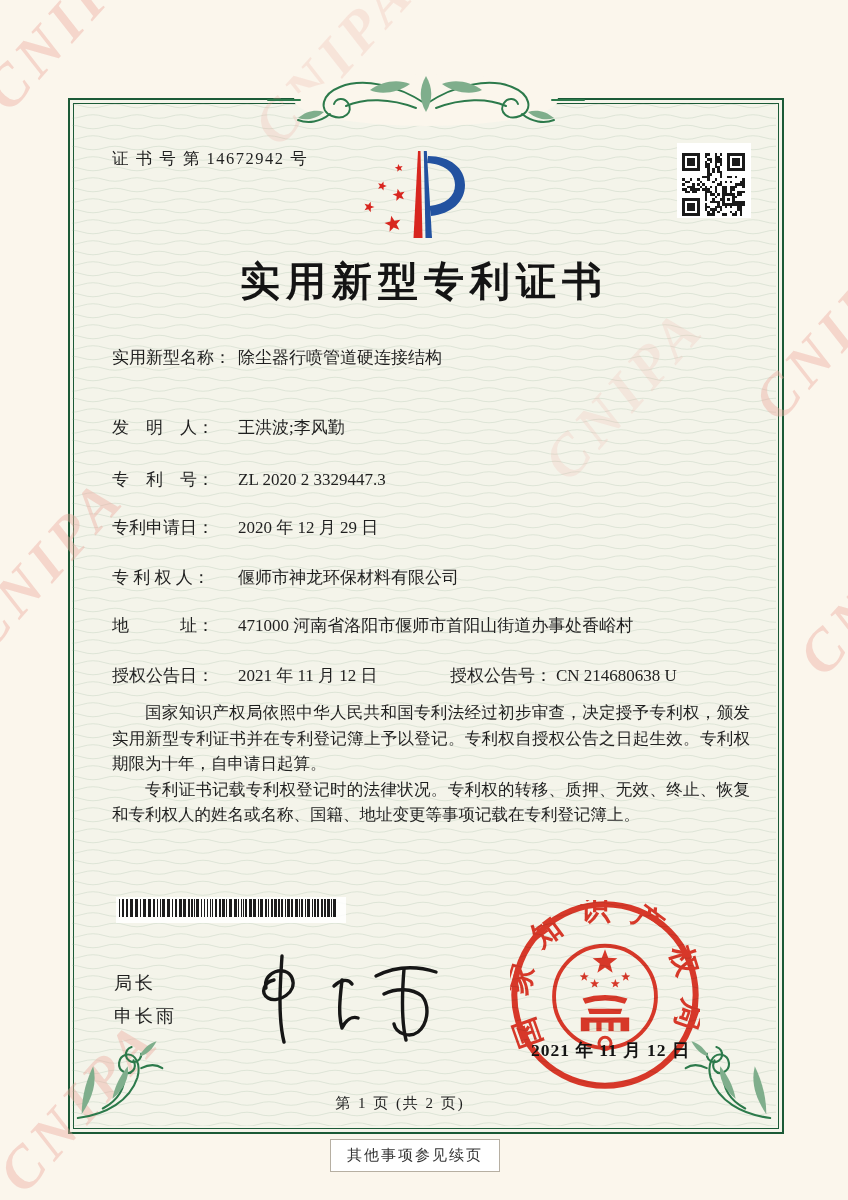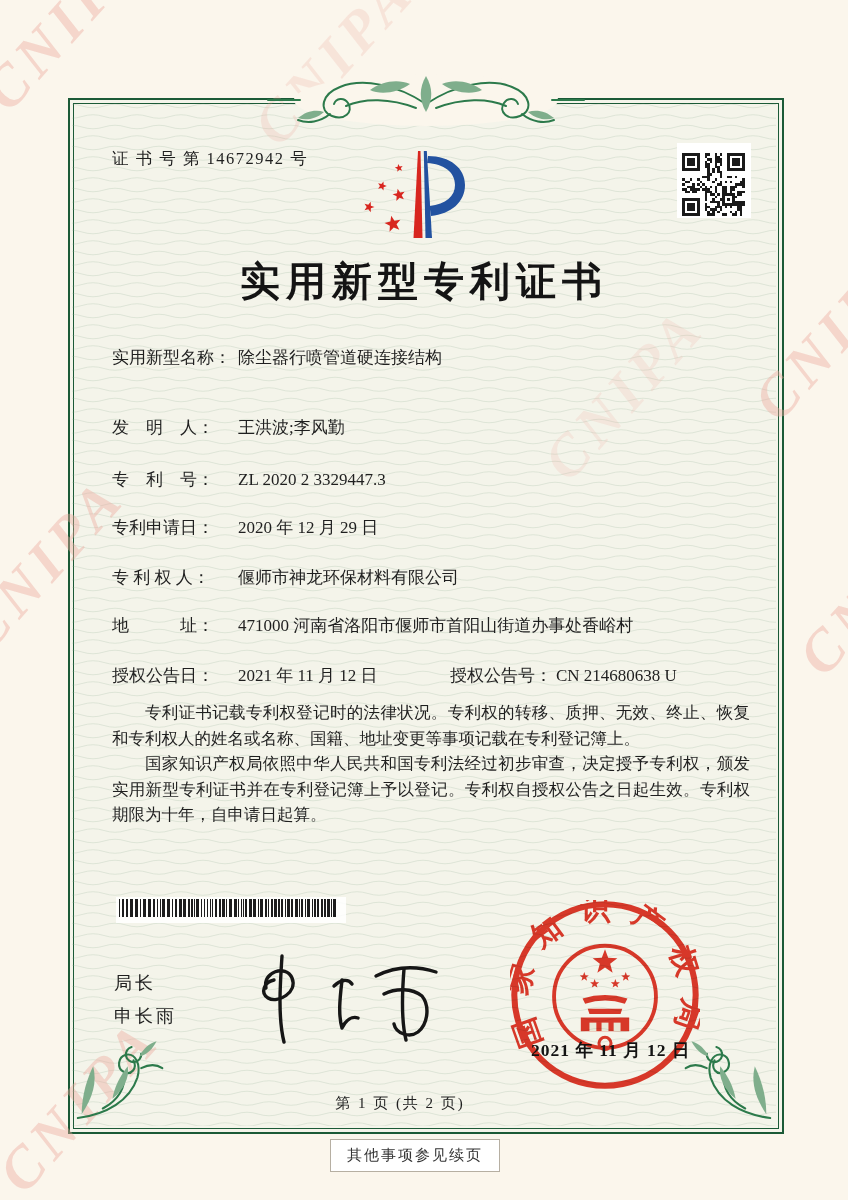--- a/index.html
+++ b/index.html
@@ -426,22 +426,22 @@
     <span class="flabel">地　　　址：</span><span class="fvalue">471000 河南省洛阳市偃师市首阳山街道办事处香峪村</span>
   </div>
   <div class="abs z frow" style="top:664px;width:640px;">
     <span class="flabel">授权公告日：</span><span class="fvalue">2021 年 11 月 12 日</span>
     <span class="pair2">
       <span>授权公告号：</span><span class="fvalue">CN 214680638 U</span>
     </span>
   </div>
 
   <div class="abs z bodytext">
+    <p>国家知识产权局依照中华人民共和国专利法经过初步审查，决定授予专利权，颁发实用新型专利证书并在专利登记簿上予以登记。专利权自授权公告之日起生效。专利权期限为十年，自申请日起算。</p>
     <p>专利证书记载专利权登记时的法律状况。专利权的转移、质押、无效、终止、恢复和专利权人的姓名或名称、国籍、地址变更等事项记载在专利登记簿上。</p>
-    <p>国家知识产权局依照中华人民共和国专利法经过初步审查，决定授予专利权，颁发实用新型专利证书并在专利登记簿上予以登记。专利权自授权公告之日起生效。专利权期限为十年，自申请日起算。</p>
   </div>
 
   <div class="abs z barcode-wrap">
     <div id="barcode">
         <div class="bar" style="left: 0px; width: 1px;"></div>
         <div class="bar" style="left: 3px; width: 2px;"></div>
         <div class="bar" style="left: 7px; width: 2px;"></div>
         <div class="bar" style="left: 11px; width: 3px;"></div>
         <div class="bar" style="left: 16px; width: 3px;"></div>
         <div class="bar" style="left: 21px; width: 1px;"></div>

